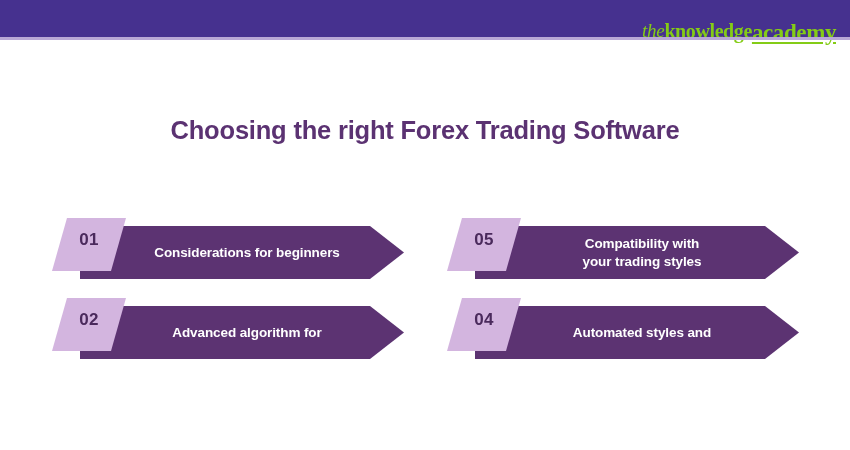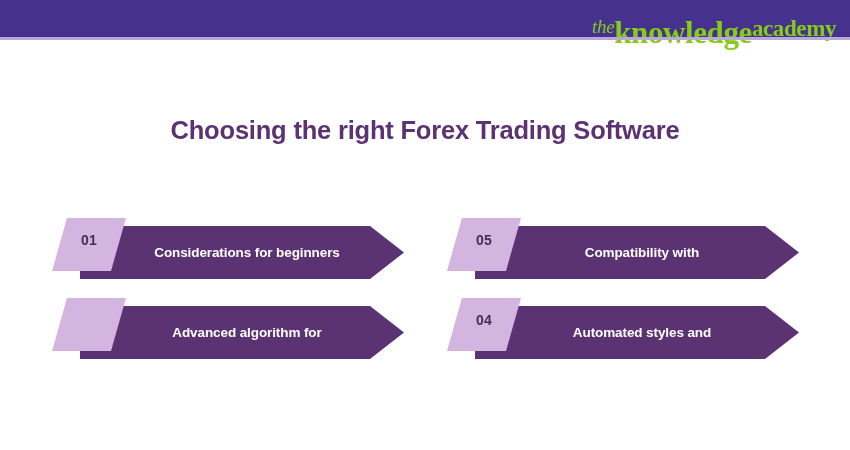--- a/index.html
+++ b/index.html
@@ -43,27 +43,28 @@
     align-items: flex-start;
     margin-top: 28px;
   }
   .logo-the {
     font-style: italic;
     font-size: 19px;
     letter-spacing: -0.3px;
   }
   .logo-knowledge {
     font-weight: bold;
-    font-size: 31px;
+    font-size: 20px;
     letter-spacing: -0.4px;
   }
   .logo-academy {
     font-weight: bold;
     font-size: 23px;
     letter-spacing: -0.4px;
+    text-decoration: underline;
   }
 
   
   .title {
     position: absolute;
     left: 0; top: 116px;
     width: 850px;
     text-align: center;
     font-size: 25.5px;
     font-weight: bold;
@@ -126,21 +127,21 @@
   }
   .badge-num {
     position: absolute;
     left: 0; top: 0;
     width: 74px;
     height: 43px;
     display: flex;
     align-items: center;
     justify-content: center;
     color: #4A2A5C;
-    font-size: 14px;
+    font-size: 17px;
     font-weight: bold;
     letter-spacing: 0.2px;
   }
 </style>
 </head>
 <body>
 
 <div class="header">
   <div class="logo">
     <span class="logo-the">the</span>
@@ -164,26 +165,28 @@
     <div class="badge-num">01</div>
   </div>
 
   <div class="item col1 row2">
     <div class="arrow">
       <div class="arrow-label">
         <span>Advanced algorithm for</span><br>
       </div>
     </div>
     <div class="badge"></div>
+    <div class="badge-num">02</div>
   </div>
 
   <div class="item col2 row1">
     <div class="arrow">
       <div class="arrow-label">
         <span>Compatibility with</span><br>
+        <span>your trading styles</span>
       </div>
     </div>
     <div class="badge"></div>
     <div class="badge-num">05</div>
   </div>
 
   <div class="item col2 row2">
     <div class="arrow">
       <div class="arrow-label">
         <span>Automated styles and</span><br>

